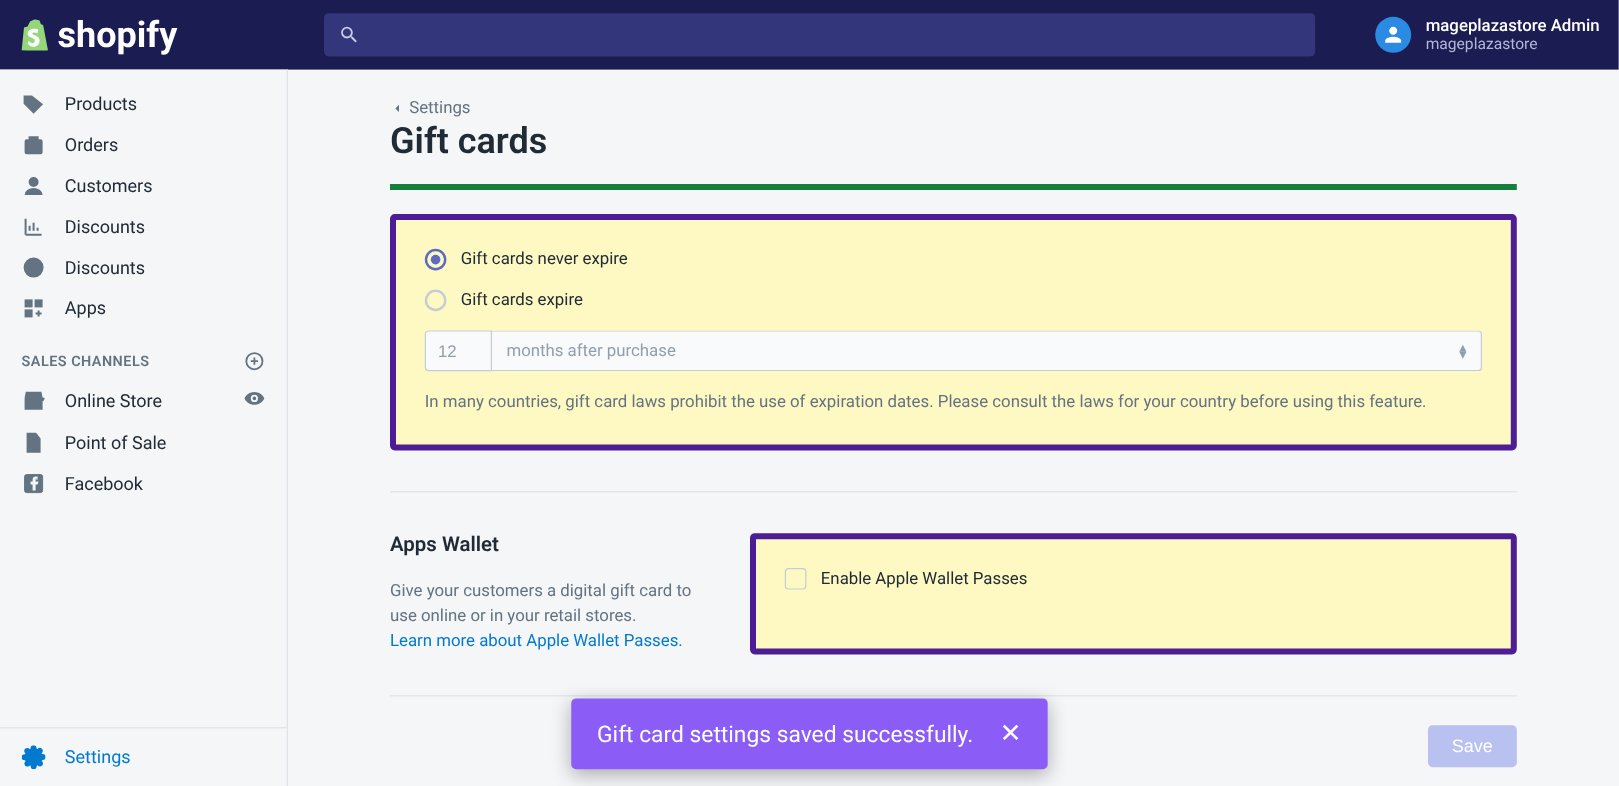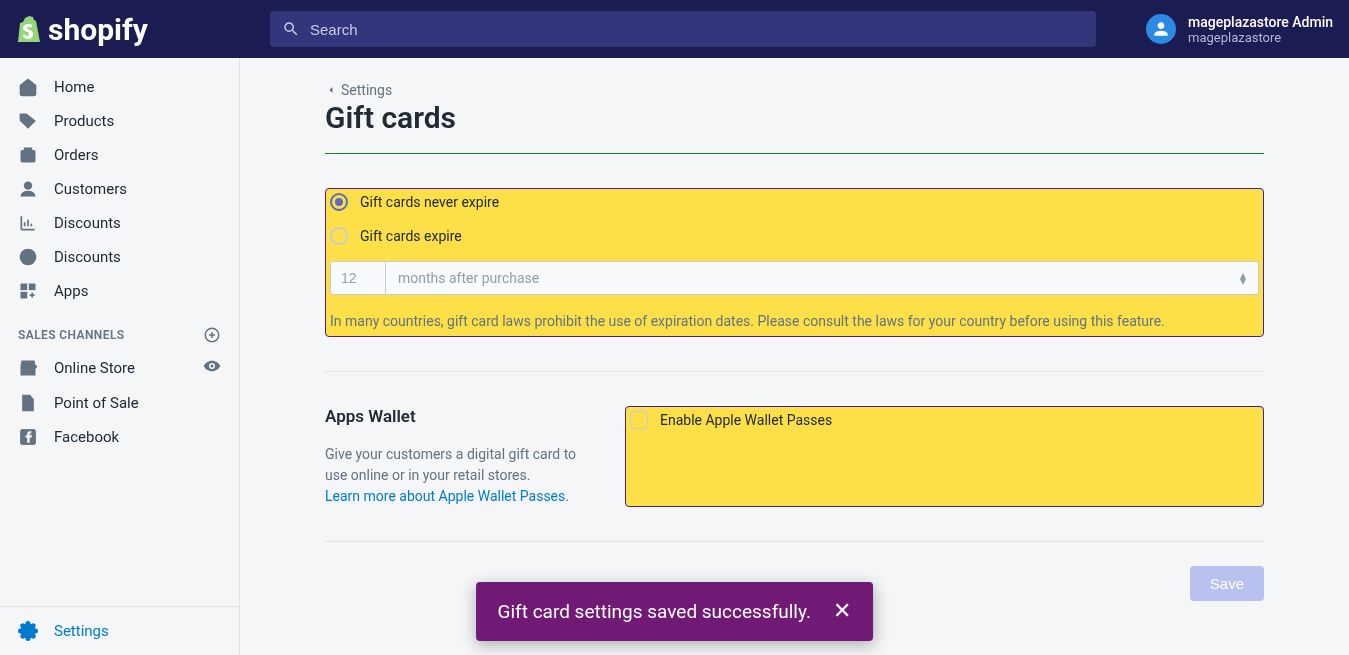--- a/index.html
+++ b/index.html
@@ -128,22 +128,22 @@
     font-size: 14px;
     cursor: pointer;
     margin-bottom: 2px;
   }
   .breadcrumb svg { fill: #637381; margin-right: 4px; }
   .page-title {
     font-size: 30px;
     font-weight: 600;
     color: #212b36;
     padding-bottom: 18px;
-    border-bottom: 1px solid #15803d;
-    margin-bottom: 34px;
+    border-bottom: 5px solid #15803d;
+    margin-bottom: 20px;
   }
   .section {
     display: flex;
     padding-bottom: 34px;
     border-bottom: 1px solid #dfe3e8;
     margin-bottom: 34px;
   }
   .section.last { border-bottom: 1px solid #dfe3e8; margin-bottom: 24px; }
   .section-left {
     width: 300px;
@@ -155,24 +155,24 @@
     margin-bottom: 18px;
   }
   .section-left p {
     font-size: 14px;
     color: #637381;
     line-height: 1.5;
   }
   .section-left a { color: #007ace; text-decoration: none; }
   .card {
     flex: 1;
-    background: #fde047;
-    border: 1px solid #4c1d95;
+    background: #fef9c3;
+    border: 5px solid #4c1d95;
     border-radius: 4px;
-    padding: 4px;
+    padding: 24px;
   }
   .radio-row {
     display: flex; align-items: center;
     margin-bottom: 16px;
     font-size: 14px;
   }
   .radio {
     width: 18px; height: 18px;
     border: 2px solid #c4cdd5;
     border-radius: 50%;
@@ -242,26 +242,26 @@
     padding: 9px 20px;
     font-size: 15px;
     cursor: pointer;
   }
   
   .toast {
     position: absolute;
     bottom: 14px;
     left: 50%;
     transform: translateX(-50%);
-    background: #701a75;
+    background: #8b5cf6;
     color: #fff;
     padding: 18px 22px;
     border-radius: 4px;
     display: flex;
-    align-items: flex-start;
+    align-items: center;
     font-size: 19px;
     box-shadow: 0 4px 16px rgba(0,0,0,.3);
   }
   .toast .close {
     margin-left: 22px;
     cursor: pointer;
     font-size: 22px;
     line-height: 1;
   }
 </style>
@@ -274,46 +274,36 @@
         <path fill="#95d67a" d="M20 5l-2-1-1-3-4-1-4 2-2 4-3 1-2 19 16 2 6-2z"></path>
         <path fill="#fff" d="M12 8c-3 0-5 2-5 4 0 4 6 3 6 6 0 1-1 2-2 2s-2-1-3-2l-1 2c1 2 3 3 5 3 3 0 5-2 5-5 0-5-6-4-6-6 0-1 1-1 2-1s2 1 2 1l1-3c-1-1-2-1-4-1z"></path>
       </svg>
     <span>shopify</span>
   </div>
   <div class="search-wrap">
     <div class="search">
       <svg width="18" height="18" viewBox="0 0 24 24">
           <path d="M15.5 14h-.79l-.28-.27A6.471 6.471 0 0016 9.5 6.5 6.5 0 109.5 16c1.61 0 3.09-.59 4.23-1.57l.27.28v.79l5 4.99L20.49 19l-4.99-5zm-6 0C7.01 14 5 11.99 5 9.5S7.01 5 9.5 5 14 7.01 14 9.5 11.99 14 9.5 14z"></path>
         </svg>
-      <input placeholder="Search" style="">
     </div>
   </div>
   <div class="user">
     <div class="avatar">
       <svg width="20" height="20" viewBox="0 0 24 24">
           <path d="M12 12c2.21 0 4-1.79 4-4s-1.79-4-4-4-4 1.79-4 4 1.79 4 4 4zm0 2c-2.67 0-8 1.34-8 4v2h16v-2c0-2.66-5.33-4-8-4z"></path>
         </svg>
     </div>
     <div class="user-text">
       <div class="name">mageplazastore Admin</div>
       <div class="store">mageplazastore</div>
     </div>
   </div>
 </div>
 
 <div class="sidebar">
-  <div class="nav-item">
-    <span class="icon">
-        <svg width="20" height="20" viewBox="0 0 24 24" fill="none" stroke-width="2">
-          <path d="M3 10l9-7 9 7v10a2 2 0 01-2 2H5a2 2 0 01-2-2V10z"></path>
-          <path d="M9 22V12h6v10"></path>
-        </svg>
-      </span>
-    <span>Home</span>
-  </div>
   <div class="nav-item">
     <span class="icon">
         <svg width="20" height="20" viewBox="0 0 24 24" fill="none" stroke-width="2">
           <path d="M20 12l-8 8-9-9V4h7l10 8z"></path>
           <circle cx="7" cy="8" r="1"></circle>
         </svg>
       </span>
     <span>Products</span>
   </div>
   <div class="nav-item">

